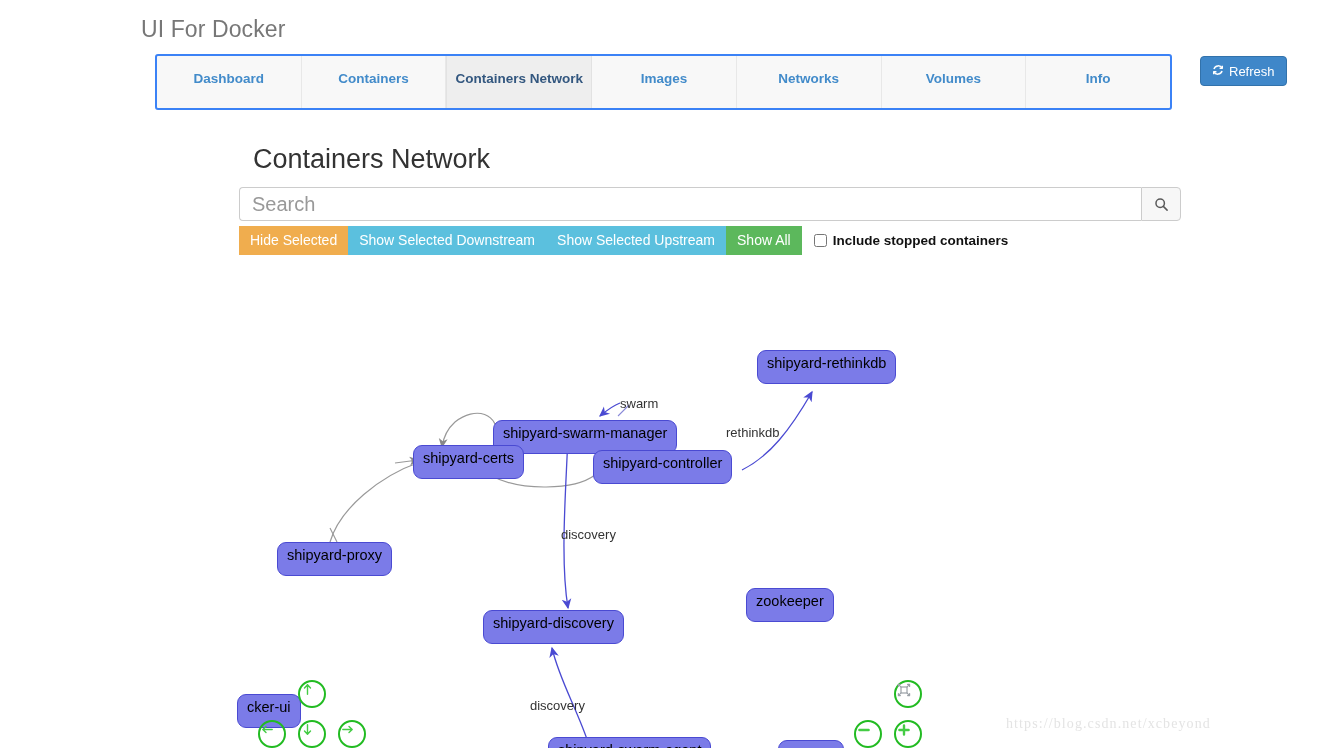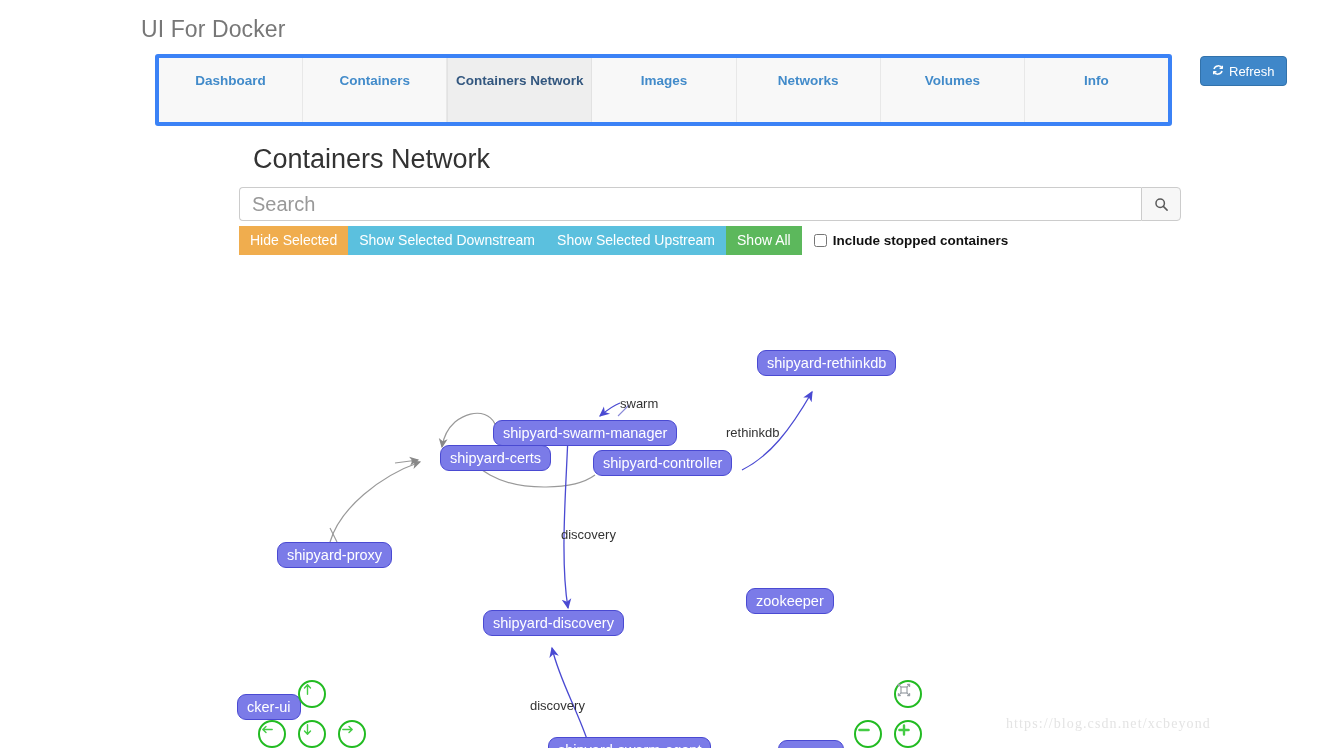--- a/index.html
+++ b/index.html
@@ -22,23 +22,23 @@
     color: #777777;
     font-weight: 400;
     letter-spacing: 0.1px;
     white-space: nowrap;
   }
 
   
   .tabbar {
     position: absolute;
     left: 155px; top: 54px;
-    width: 1017px; height: 72px;
+    width: 1017px; height: 56px;
     background: #f8f8f8;
-    border: 4px solid #3b82f6;
+    border: 2px solid #3b82f6;
     border-radius: 3px;
     display: flex;
     align-items: stretch;
   }
   .tab {
     flex: 1 1 0;
     display: flex;
     align-items: flex-start;
     justify-content: center;
     padding-top: 13px;
@@ -160,24 +160,24 @@
     left: 0; top: 270px;
     width: 1337px; height: 478px;
   }
   .graph svg { position: absolute; left:0; top:0; }
 
   .node {
     position: absolute;
     background: #7b7be8;
     border: 1.6px solid #4a4ad2;
     border-radius: 9px;
-    color: #ffffff;
+    color: #000000;
     font-size: 14.5px;
     line-height: 24px;
-    height: 26px;
+    height: 34px;
     padding: 0 9px;
     white-space: nowrap;
     cursor: pointer;
     user-select: none;
     font-family: "Liberation Sans", sans-serif;
   }
 
   .edge-label {
     position: absolute;
     font-size: 13px;
@@ -292,21 +292,21 @@
 
       <path d="M568,165 C566,220 560,290 568,338" stroke="#4a4ad2" stroke-width="1.3" fill="none" marker-end="url(#ab)"></path>
 
       <path d="M590,478 C578,440 560,412 552,378" stroke="#4a4ad2" stroke-width="1.3" fill="none" marker-end="url(#ab)"></path>
 
       <path d="M337,272 L330,258" stroke="#999999" stroke-width="1.1" fill="none"></path>
     </svg>
 
     <div class="node" style="left:757px; top:80px;">shipyard-rethinkdb</div>
     <div class="node" style="left:493px; top:150px;">shipyard-swarm-manager</div>
-    <div class="node" style="left:413px; top:175px;margin-left:27px;">shipyard-certs</div>
+    <div class="node" style="left:413px; top:175px;">shipyard-certs</div>
     <div class="node" style="left:593px; top:180px;">shipyard-controller</div>
     <div class="node" style="left:277px; top:272px;">shipyard-proxy</div>
     <div class="node" style="left:483px; top:340px;">shipyard-discovery</div>
     <div class="node" style="left:746px; top:318px;">zookeeper</div>
     <div class="node" style="left:237px; top:424px;">cker-ui</div>
     <div class="node" style="left:548px; top:467px;">shipyard-swarm-agent</div>
     <div class="node" style="left:778px; top:470px; width:66px;"></div>
 
     <div class="edge-label" style="left:620px; top:126px;">swarm</div>
     <div class="edge-label" style="left:726px; top:155px;">rethinkdb</div>

